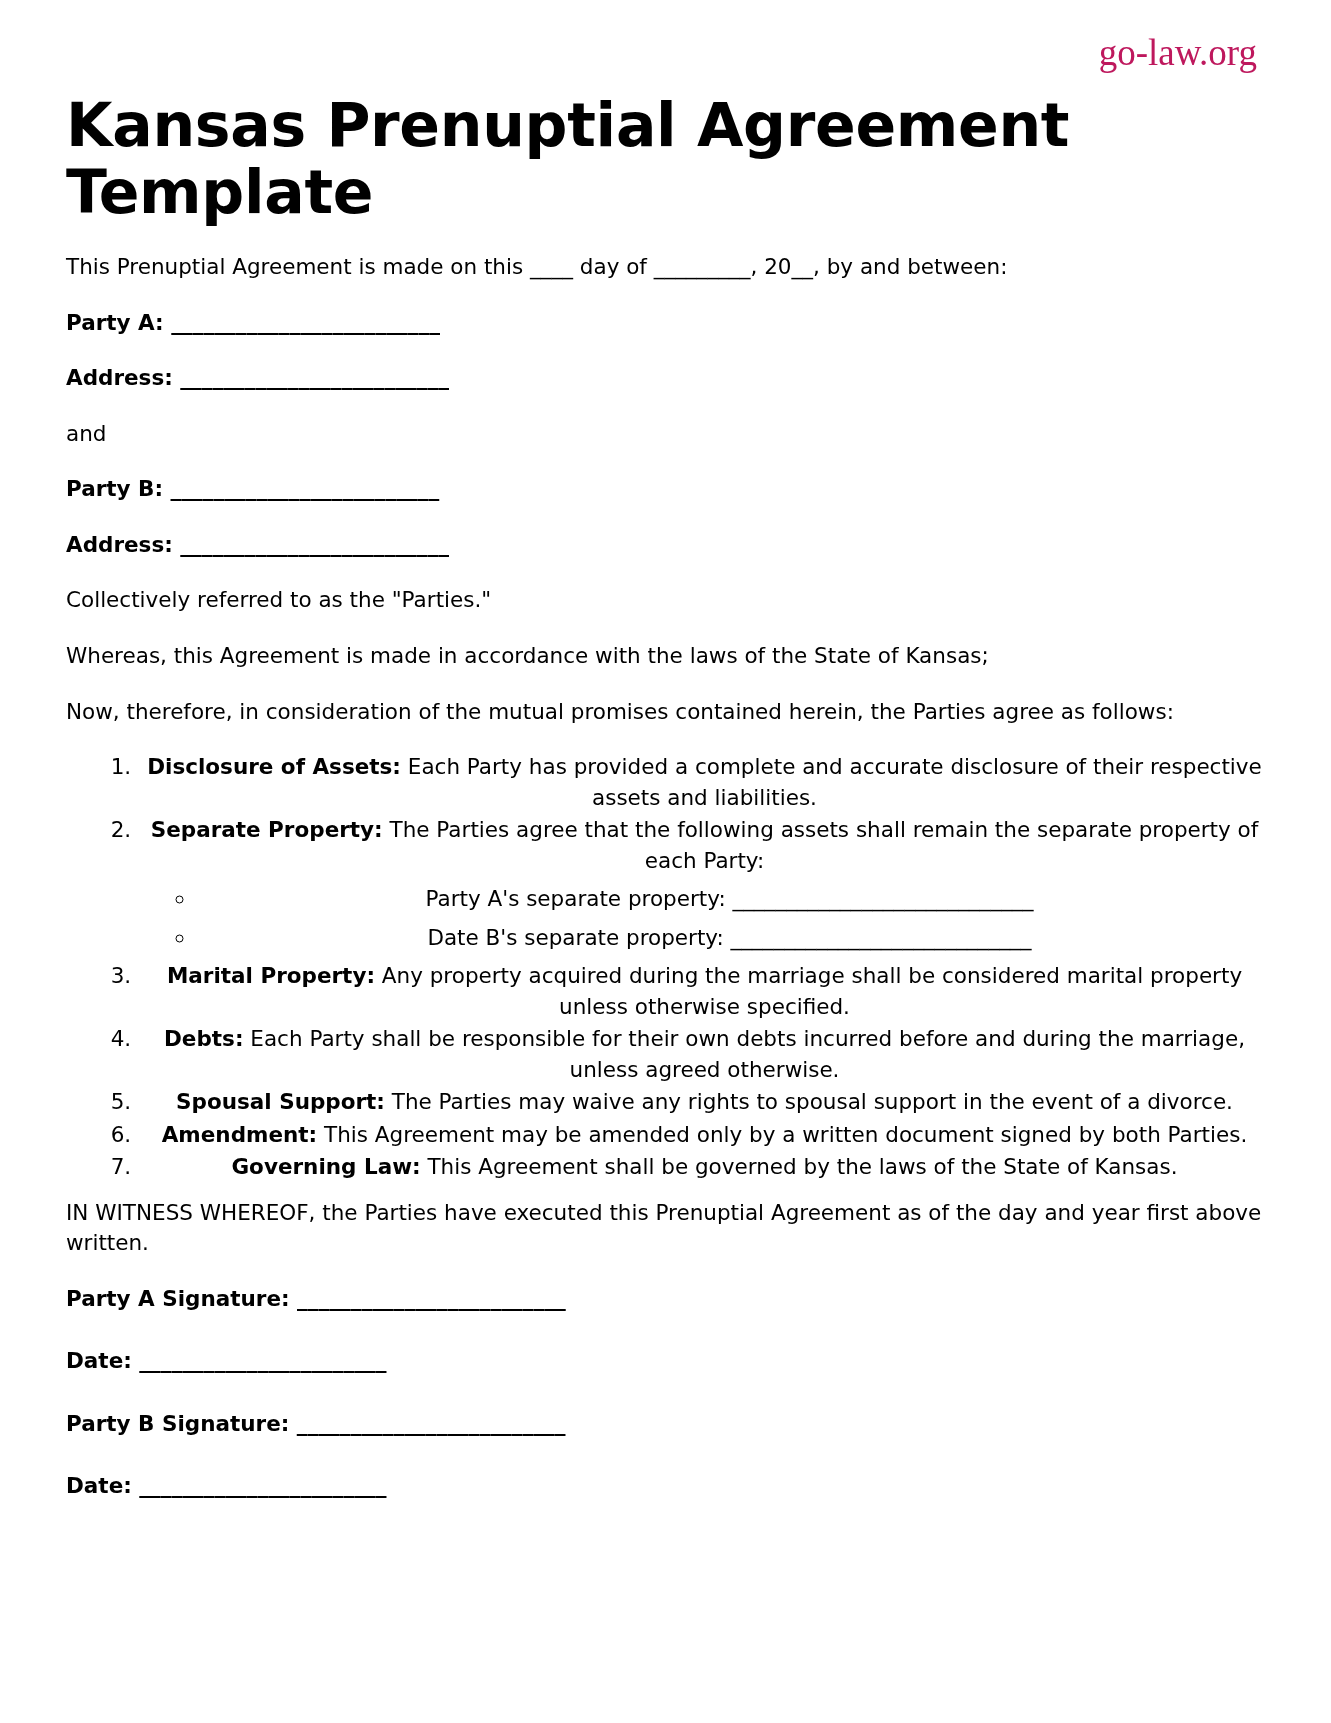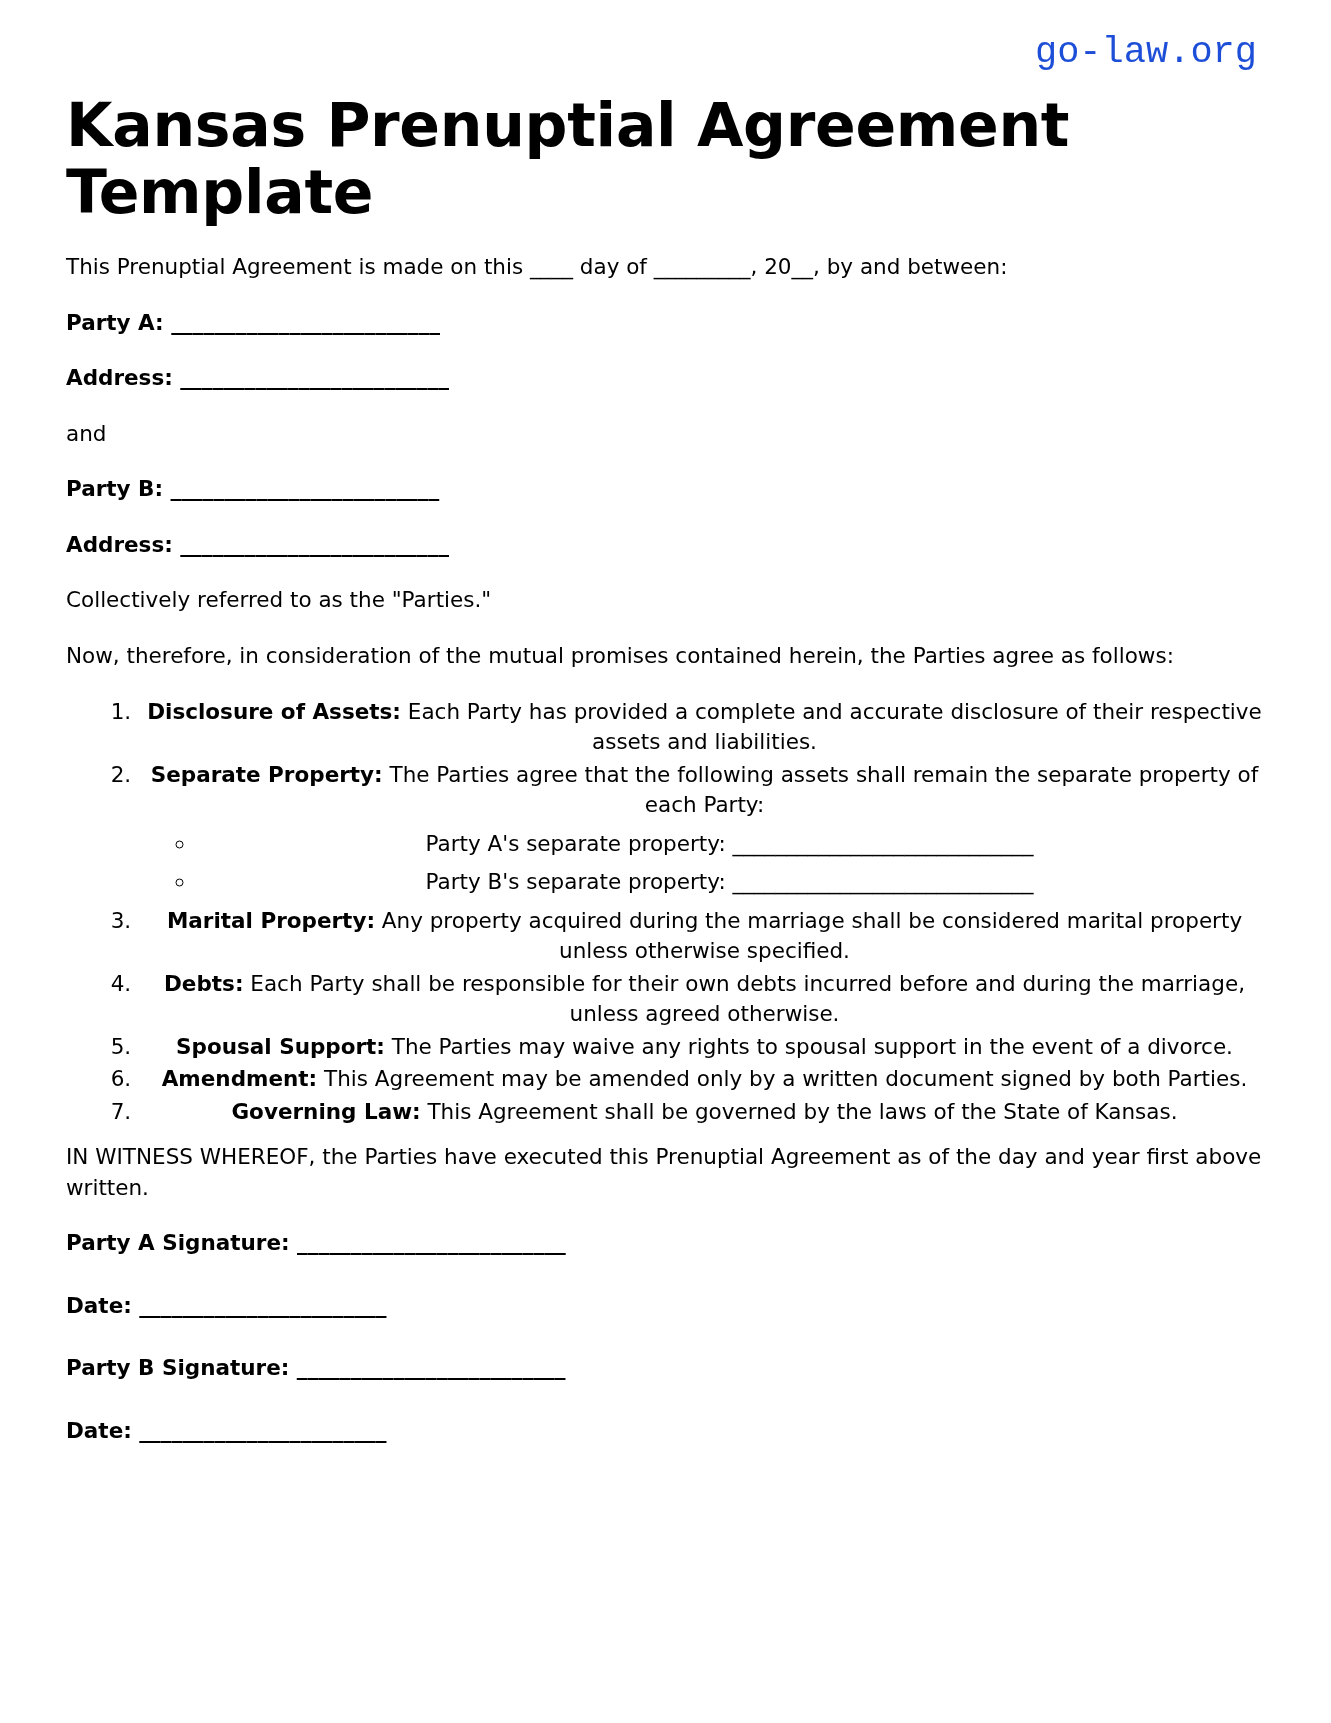--- a/index.html
+++ b/index.html
@@ -22,24 +22,24 @@
     box-sizing: border-box;
     padding: 0 66px 0 66px;
   }
   .logo-row {
     text-align: right;
     padding-top: 34px;
     padding-right: 8px;
     height: 48px;
   }
   .logo {
-    font-family: Liberation Mono, monospace;
+    font-family: Liberation Serif, serif;
     font-size: 37px;
     letter-spacing: 0px;
-    color: #1d4ed8;
+    color: #be185d;
     line-height: 1;
     font-weight: 400;
   }
   h1.doc-title {
     font-family: "DejaVu Sans", sans-serif;
     font-weight: bold;
     font-size: 60px;
     line-height: 1.12;
     margin: 10px 0 0 0;
     padding: 0;
@@ -106,34 +106,35 @@
 
     <p class="para">and</p>
 
     <p class="para b">Party B: _________________________</p>
 
     <p class="para b">Address: _________________________</p>
 
     <p class="para">Collectively referred to as the "Parties."</p>
 
 
+    <p class="para">Whereas, this Agreement is made in accordance with the laws of the State of Kansas;</p>
 
     <p class="para">Now, therefore, in consideration of the mutual promises contained herein, the Parties agree as follows:</p>
 
     <ol class="main-list">
 
       <li>
         <span class="b">Disclosure of Assets:</span><span> Each Party has provided a complete and accurate disclosure of their respective assets and liabilities.</span>
       </li>
 
       <li>
         <span class="b">Separate Property:</span><span> The Parties agree that the following assets shall remain the separate property of each Party:</span>
         <ul class="sub-list">
           <li>Party A's separate property: ____________________________</li>
-          <li>Party B's separate property: ____________________________</li>
+          <li>Date B's separate property: ____________________________</li>
         </ul>
       </li>
 
       <li>
         <span class="b">Marital Property:</span><span> Any property acquired during the marriage shall be considered marital property unless otherwise specified.</span>
       </li>
 
       <li>
         <span class="b">Debts:</span><span> Each Party shall be responsible for their own debts incurred before and during the marriage, unless agreed otherwise.</span>
       </li>

